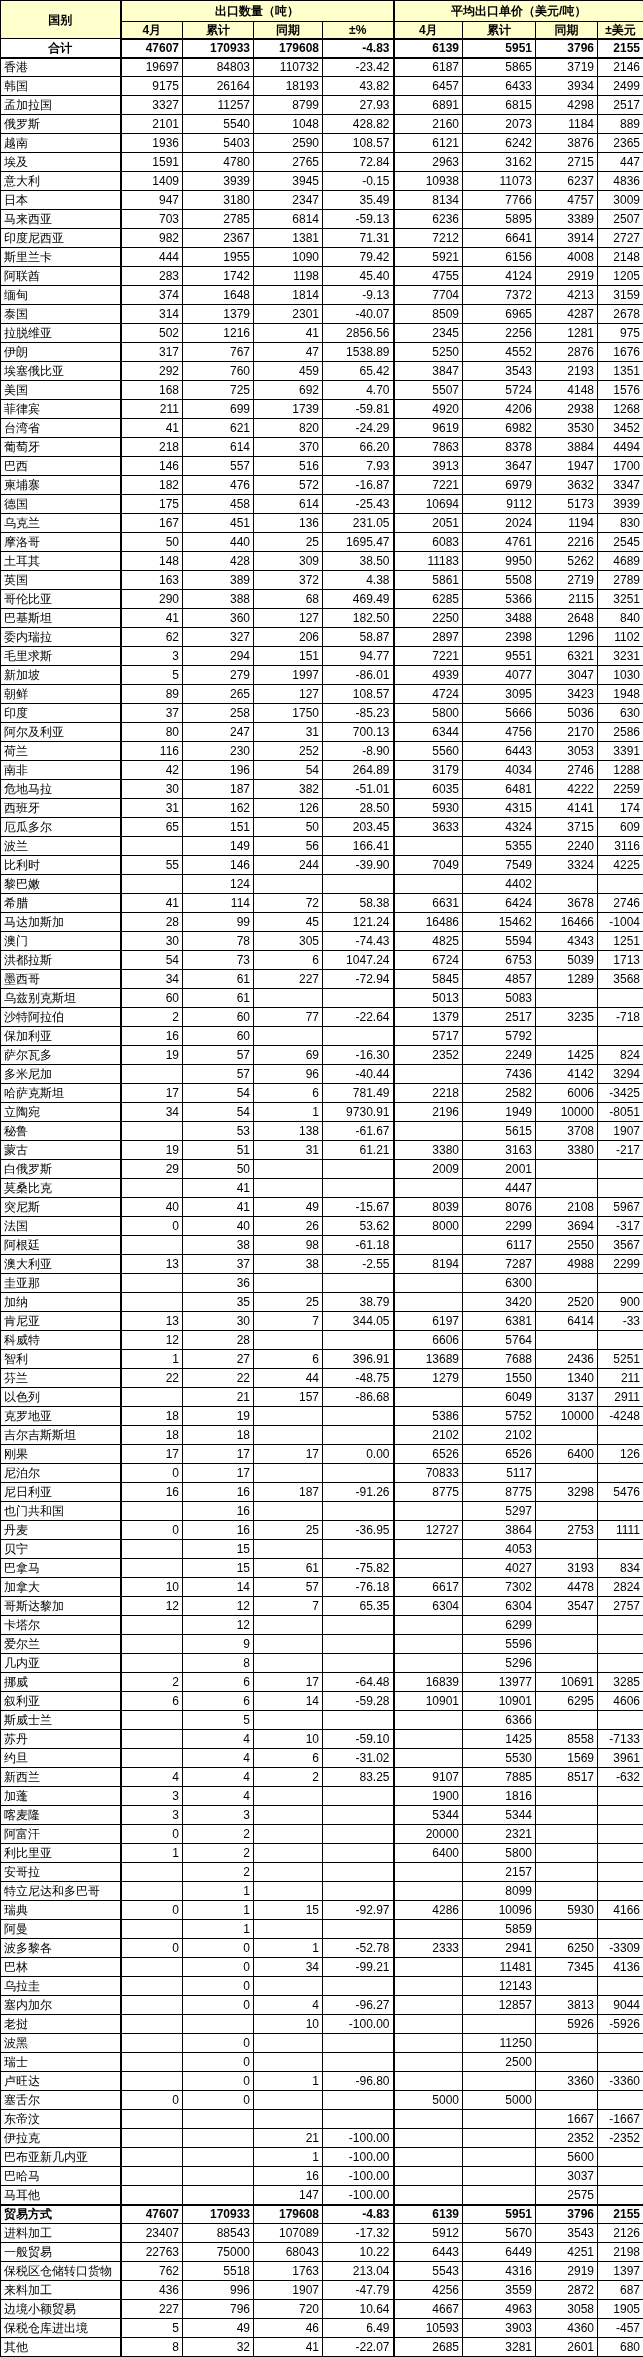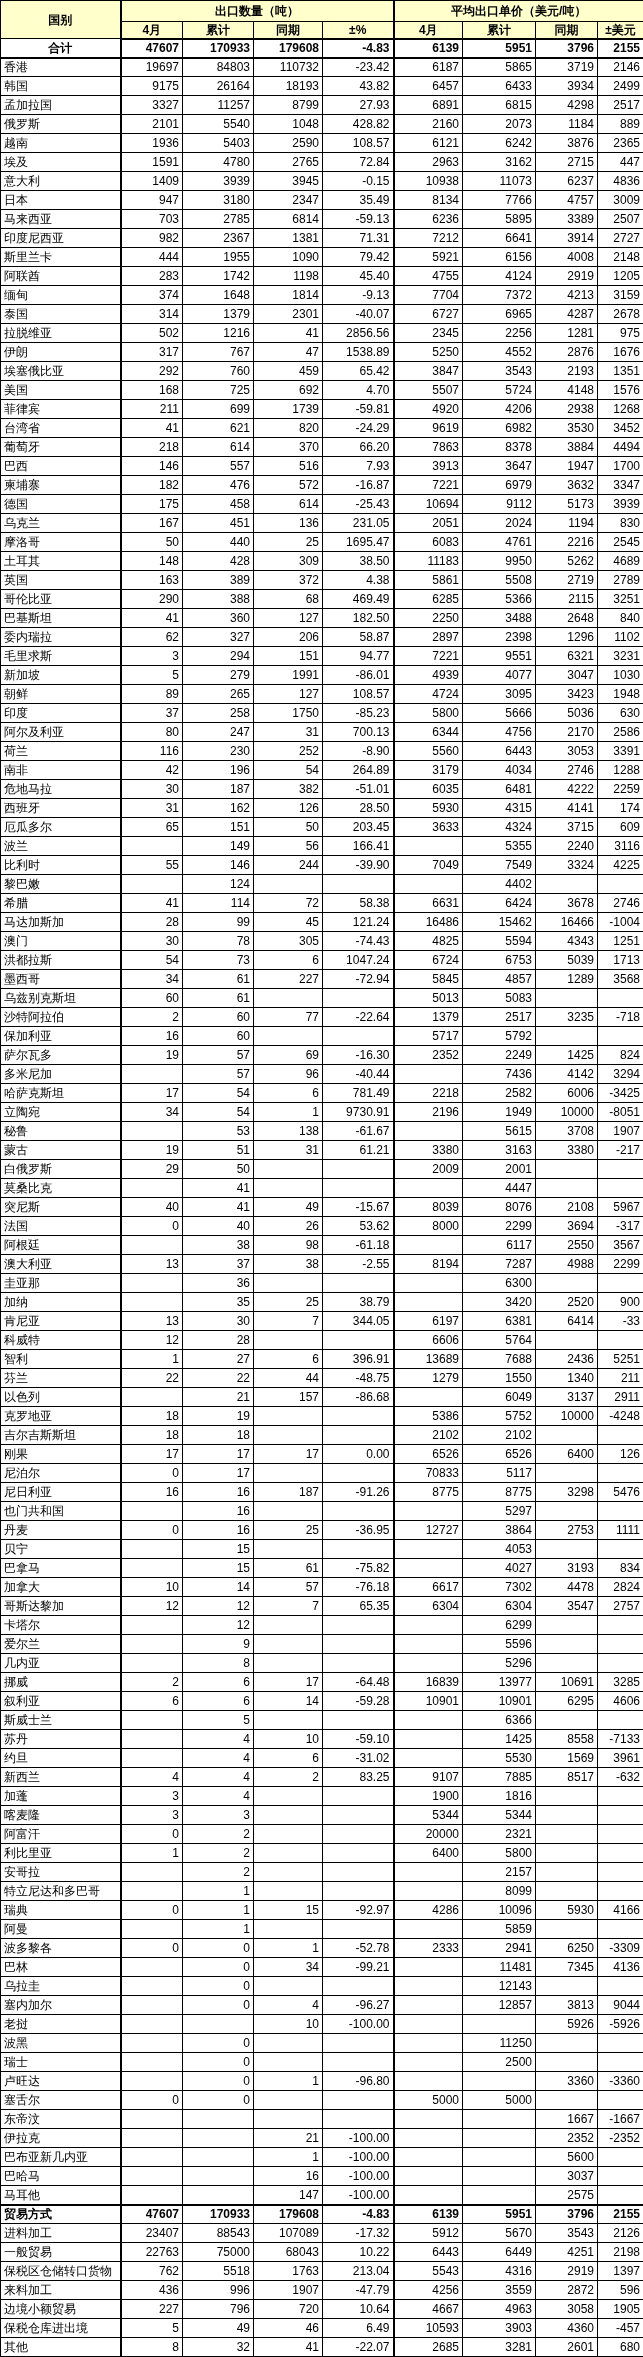--- a/index.html
+++ b/index.html
@@ -220,21 +220,21 @@
         <td class="c-num">7372</td>
         <td class="c-num">4213</td>
         <td class="c-num">3159</td>
       </tr>
       <tr>
         <td class="c-name">泰国</td>
         <td class="c-num">314</td>
         <td class="c-num">1379</td>
         <td class="c-num">2301</td>
         <td class="c-num">-40.07</td>
-        <td class="c-num">6727</td>
+        <td class="c-num">8509</td>
         <td class="c-num">6965</td>
         <td class="c-num">4287</td>
         <td class="c-num">2678</td>
       </tr>
       <tr>
         <td class="c-name">拉脱维亚</td>
         <td class="c-num">502</td>
         <td class="c-num">1216</td>
         <td class="c-num">41</td>
         <td class="c-num">2856.56</td>
@@ -427,21 +427,21 @@
         <td class="c-num">94.77</td>
         <td class="c-num">7221</td>
         <td class="c-num">9551</td>
         <td class="c-num">6321</td>
         <td class="c-num">3231</td>
       </tr>
       <tr>
         <td class="c-name">新加坡</td>
         <td class="c-num">5</td>
         <td class="c-num">279</td>
-        <td class="c-num">1991</td>
+        <td class="c-num">1997</td>
         <td class="c-num">-86.01</td>
         <td class="c-num">4939</td>
         <td class="c-num">4077</td>
         <td class="c-num">3047</td>
         <td class="c-num">1030</td>
       </tr>
       <tr>
         <td class="c-name">朝鲜</td>
         <td class="c-num">89</td>
         <td class="c-num">265</td>
@@ -1367,21 +1367,21 @@
       </tr>
       <tr>
         <td class="c-name">来料加工</td>
         <td class="c-num">436</td>
         <td class="c-num">996</td>
         <td class="c-num">1907</td>
         <td class="c-num">-47.79</td>
         <td class="c-num">4256</td>
         <td class="c-num">3559</td>
         <td class="c-num">2872</td>
-        <td class="c-num">596</td>
+        <td class="c-num">687</td>
       </tr>
       <tr>
         <td class="c-name">边境小额贸易</td>
         <td class="c-num">227</td>
         <td class="c-num">796</td>
         <td class="c-num">720</td>
         <td class="c-num">10.64</td>
         <td class="c-num">4667</td>
         <td class="c-num">4963</td>
         <td class="c-num">3058</td>

